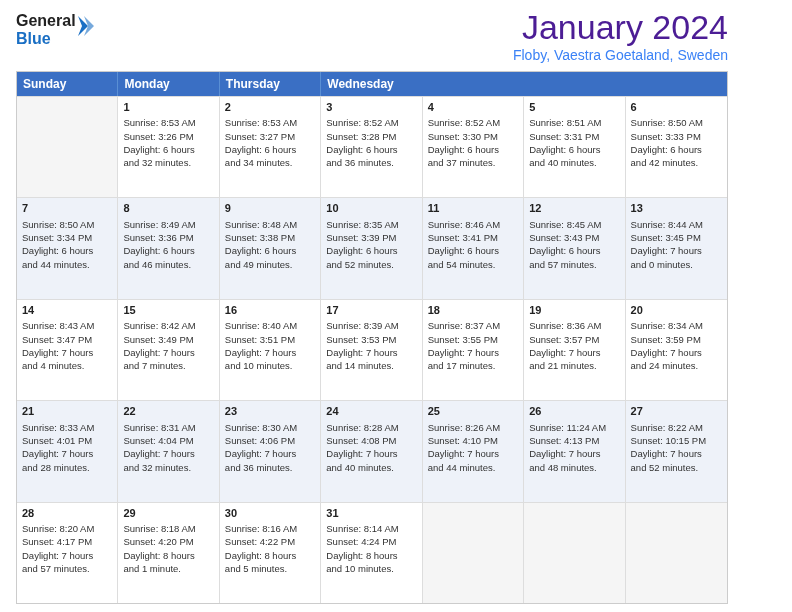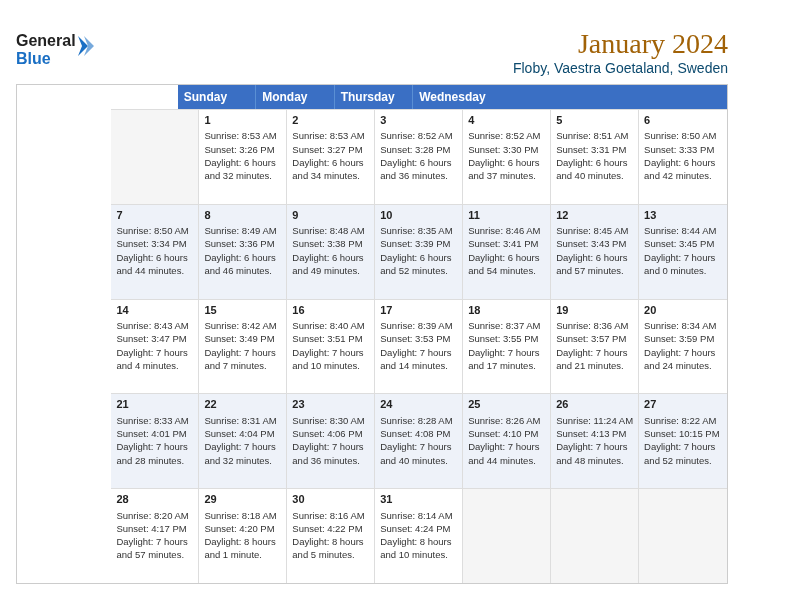--- a/index.html
+++ b/index.html
@@ -6,55 +6,53 @@
     body {
       font-family: Arial, sans-serif;
       background: #fff;
       width: 792px;
       height: 612px;
       overflow: hidden;
     }
     .page {
       width: 744px;
       height: 612px;
-      padding: 28px 16px;
+      padding: 8px 16px;
       display: flex;
       flex-direction: column;
     }
     .header {
       display: flex;
       justify-content: space-between;
       align-items: flex-start;
       margin-bottom: 8px;
     }
     .logo {
       display: flex;
       flex-direction: column;
       align-items: flex-start;
     }
     .title-block {
       text-align: right;
     }
     .title-block h1 {
-      font-size: 28px;
+      font-size: 34px;
       font-weight: normal;
-      color: #a16207;
-      font-family: Liberation Serif, serif;
+      color: #4c1d95;
     }
     .title-block h2 {
       font-size: 14px;
       font-weight: normal;
-      color: #0c4a6e;
+      color: #3b82f6;
     }
     .calendar {
       flex: 1;
       display: flex;
       flex-direction: column;
       border: 1px solid #ccc;
-      align-items: flex-end;
     }
     .cal-header {
       display: grid;
       grid-template-columns: repeat(7, 1fr);
       background: #3a6fc4;
     }
     .cal-header-cell {
       color: #fff;
       font-size: 12px;
       font-weight: bold;

